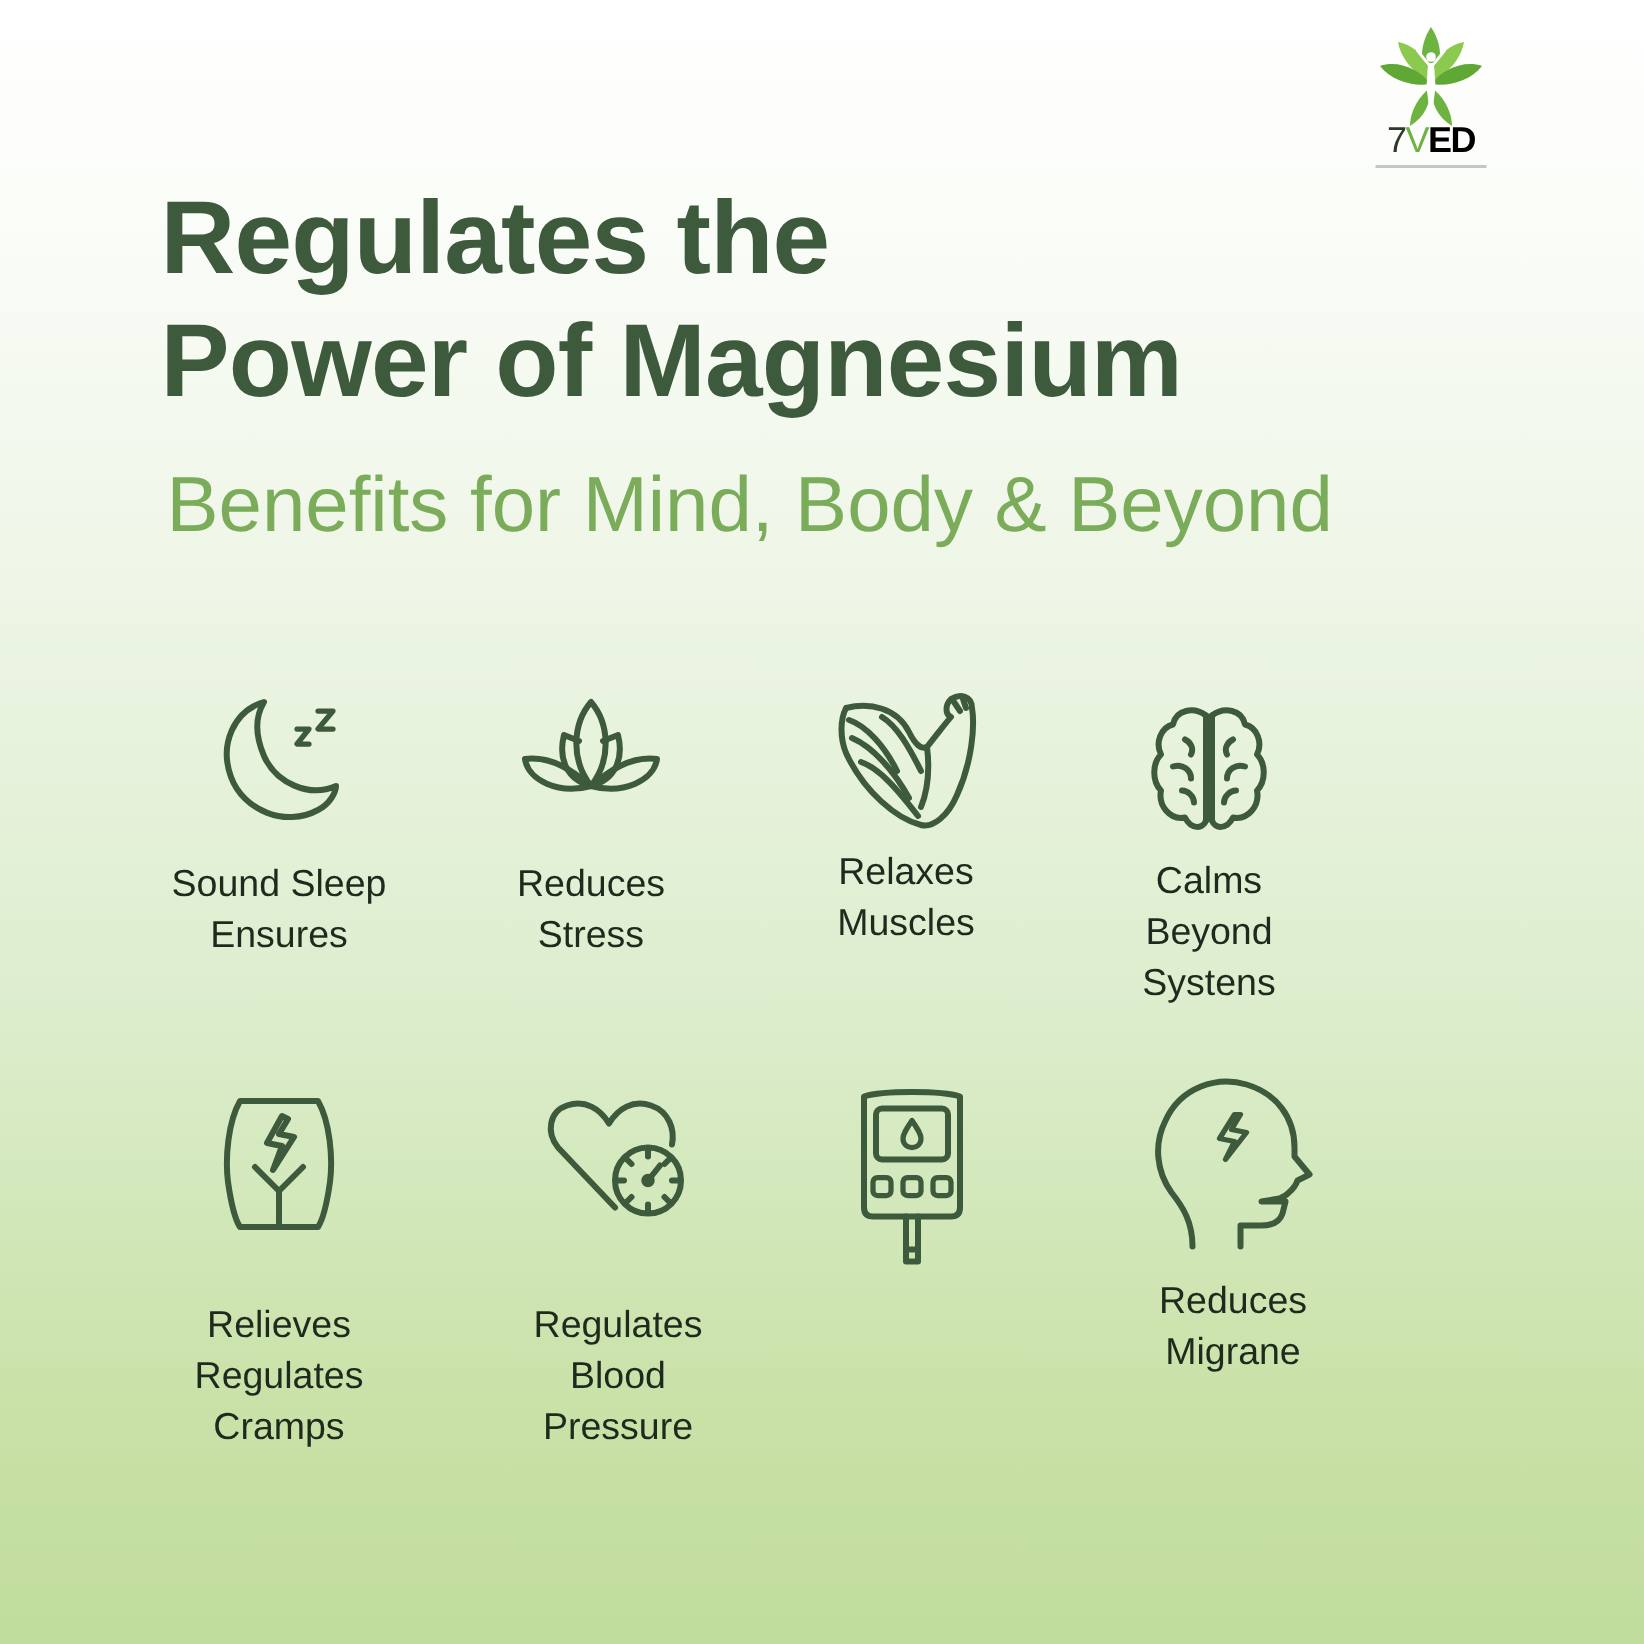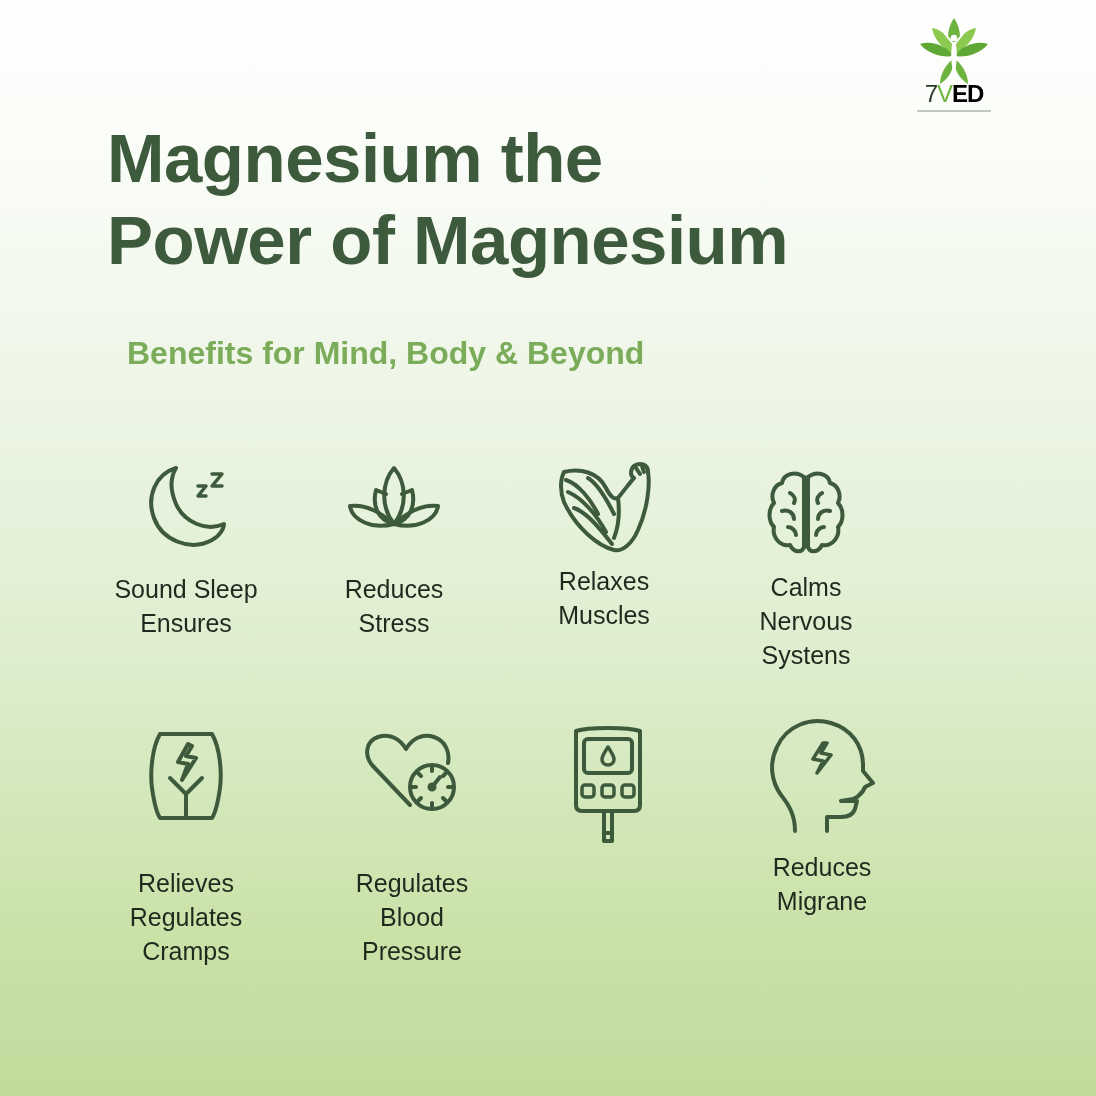--- a/index.html
+++ b/index.html
@@ -21,22 +21,22 @@
     .logo-word .ed { color: #000000; font-weight: bold; }
     .logo-tag { width: 74px; height: 2px; background: #9aa59a; margin-top: 4px; opacity: .6; }
 
     .title {
       position: absolute; left: 107px; top: 118px; margin: 0;
       font-size: 69px; line-height: 82px; font-weight: bold; color: #3e5a3c;
       letter-spacing: -0.5px;
     }
     .title span { display: block; }
     .subtitle {
-      position: absolute; left: 111px; top: 312px; margin: 16px;
-      font-size: 32px; line-height: 50px; font-weight: bold; color: #7aac5a;
+      position: absolute; left: 111px; top: 312px; margin: 0;
+      font-size: 52px; line-height: 50px; font-weight: normal; color: #7aac5a;
     }
     .benefit {
       position: absolute; width: 200px; display: flex; flex-direction: column; align-items: center;
     }
     .benefit .icon { display: flex; align-items: center; justify-content: center; }
     .benefit .icon svg { stroke: #3e5a3c; fill: none; stroke-width: 4; stroke-linecap: round; stroke-linejoin: round; }
     .benefit .label {
       text-align: center; font-size: 25px; line-height: 34px; color: #1f2a1e; margin-top: 0;
     }
     .benefit .label span { display: block; }
@@ -62,21 +62,21 @@
       <path d="M42 30 L50 20 L48.5 19 L41 28Z"></path>
     </g>
   </svg>
   <div class="logo-word">
     <span>7</span><span class="v">V</span><span class="ed">ED</span>
   </div>
   <div class="logo-tag"></div>
 </div>
 
 <h1 class="title">
-  <span>Magnesium the</span>
+  <span>Regulates the</span>
   <span>Power of Magnesium</span>
 </h1>
 <h2 class="subtitle">Benefits for Mind, Body &amp; Beyond</h2>
 
 <div class="benefit" style="left:86px; top:462px;">
   <div class="icon" style="height:100px;">
     <svg width="100" height="100" viewBox="0 0 100 100">
       <path d="M40 6 C20 12 10 34 18 56 C26 78 54 90 76 78 C84 74 88 66 88 62 C70 70 48 60 40 42 C34 28 34 16 40 6Z"></path>
       <path d="M62 24 L70 24 L62 34 L70 34" stroke-width="3.5"></path>
       <path d="M76 12 L86 12 L76 24 L86 24" stroke-width="3.5"></path>
@@ -127,21 +127,21 @@
     <svg width="80" height="90" viewBox="0 0 80 90">
       <path d="M38 10 C30 4 18 6 16 16 C8 18 4 28 8 36 C2 42 2 54 8 60 C6 70 14 80 24 78 C28 86 36 86 38 80Z"></path>
       <path d="M42 10 C50 4 62 6 64 16 C72 18 76 28 72 36 C78 42 78 54 72 60 C74 70 66 80 56 78 C52 86 44 86 42 80Z"></path>
       <path d="M38 10 L38 80 M42 10 L42 80"></path>
       <path d="M24 26 C28 28 30 32 28 36 M16 44 C22 42 28 46 28 52 M22 60 C26 60 30 64 30 68"></path>
       <path d="M56 26 C52 28 50 32 52 36 M64 44 C58 42 52 46 52 52 M58 60 C54 60 50 64 50 68"></path>
     </svg>
   </div>
   <div class="label" style="margin-top:8px;">
     <span>Calms</span>
-    <span>Nervous</span>
+    <span>Beyond</span>
     <span>Systens</span>
   </div>
 </div>
 
 <div class="benefit" style="left:86px; top:726px;">
   <div class="icon" style="height:100px;">
     <svg width="80" height="96" viewBox="0 0 80 96">
       <path d="M14 6 L66 6 C74 20 76 44 74 60 C72 74 70 84 66 90 L14 90 C10 84 8 74 6 60 C4 44 6 20 14 6Z"></path>
       <path d="M42 16 L32 34 L42 36 L36 52 L50 30 L40 28 L46 18Z"></path>
       <path d="M24 50 L40 66 L56 50 M40 66 L40 90"></path>

